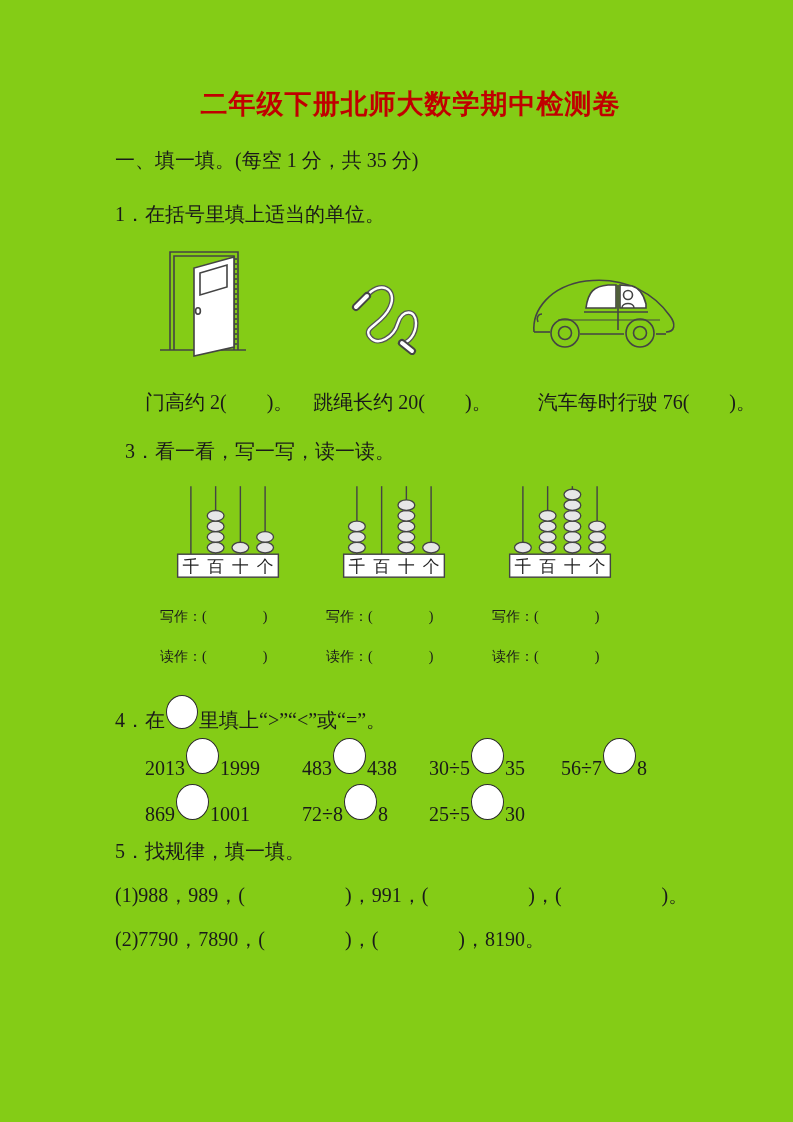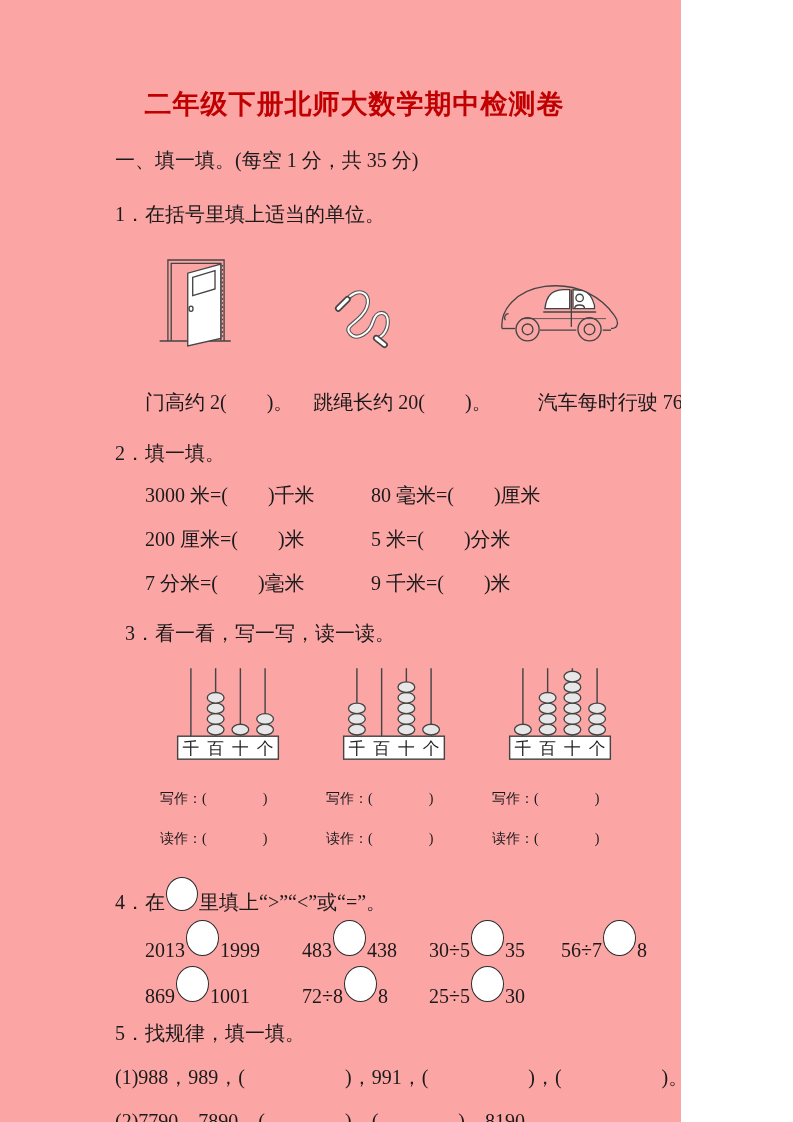--- a/index.html
+++ b/index.html
@@ -1,21 +1,21 @@
 <!DOCTYPE html>
 <html><head>
 <meta charset="utf-8">
 <style>
   html,body{margin:0;padding:0;background:#ffffff;}
   .page{
     position:relative;
-    width:681px;height:1122px;
+    width:793px;height:1122px;
     box-sizing:border-box;
     padding:86px 58px 0 100px;
-    background:#fca5a5;
+    background:#84cc16;
     overflow:hidden;
     font-family:"Liberation Serif","DejaVu Serif",serif;
     font-size:20px;color:#1a1a1a;
   }
   .pre{white-space:pre;}
   .title{
     margin:0 0 24px -14px;
     text-align:center;
     font-family:"Liberation Sans","DejaVu Sans",sans-serif;
     font-weight:bold;
@@ -113,31 +113,20 @@
         <path d="M14,46 C10,46 8,50 10,54"></path>
       </g>
     </svg>
   </div>
   <div class="q1-captions">
     <span class="pre">门高约 2(　　)。</span>
     <span class="pre cap2">跳绳长约 20(　　)。</span>
     <span class="pre cap3">汽车每时行驶 76(　　)。</span>
   </div>
 
-  <div class="q2-wrap">
-    <div class="q-label" style="margin-left:0">2．填一填。</div>
-    <div class="q2-grid" id="q2-grid">
-        <div class="pre">3000 米=(　　)千米</div>
-        <div class="pre">80 毫米=(　　)厘米</div>
-        <div class="pre">200 厘米=(　　)米</div>
-        <div class="pre">5 米=(　　)分米</div>
-        <div class="pre">7 分米=(　　)毫米</div>
-        <div class="pre">9 千米=(　　)米</div>
-      </div>
-  </div>
 
   <div class="q3-wrap">
     <div class="q-label" style="margin-left:10px">3．看一看，写一写，读一读。</div>
     <div class="abacus-row" id="abacus-row">
         <svg viewBox="0 0 120 112" class="abacus">
           <line x1="18" y1="3" x2="18" y2="80" stroke="#444" stroke-width="1.6"></line>
           <line x1="46" y1="3" x2="46" y2="80" stroke="#444" stroke-width="1.6"></line>
           <ellipse cx="46" cy="72.5" rx="9.5" ry="6" fill="#e7e7e7" stroke="#444" stroke-width="1.5"></ellipse>
           <ellipse cx="46" cy="60.5" rx="9.5" ry="6" fill="#e7e7e7" stroke="#444" stroke-width="1.5"></ellipse>
           <ellipse cx="46" cy="48.5" rx="9.5" ry="6" fill="#e7e7e7" stroke="#444" stroke-width="1.5"></ellipse>

